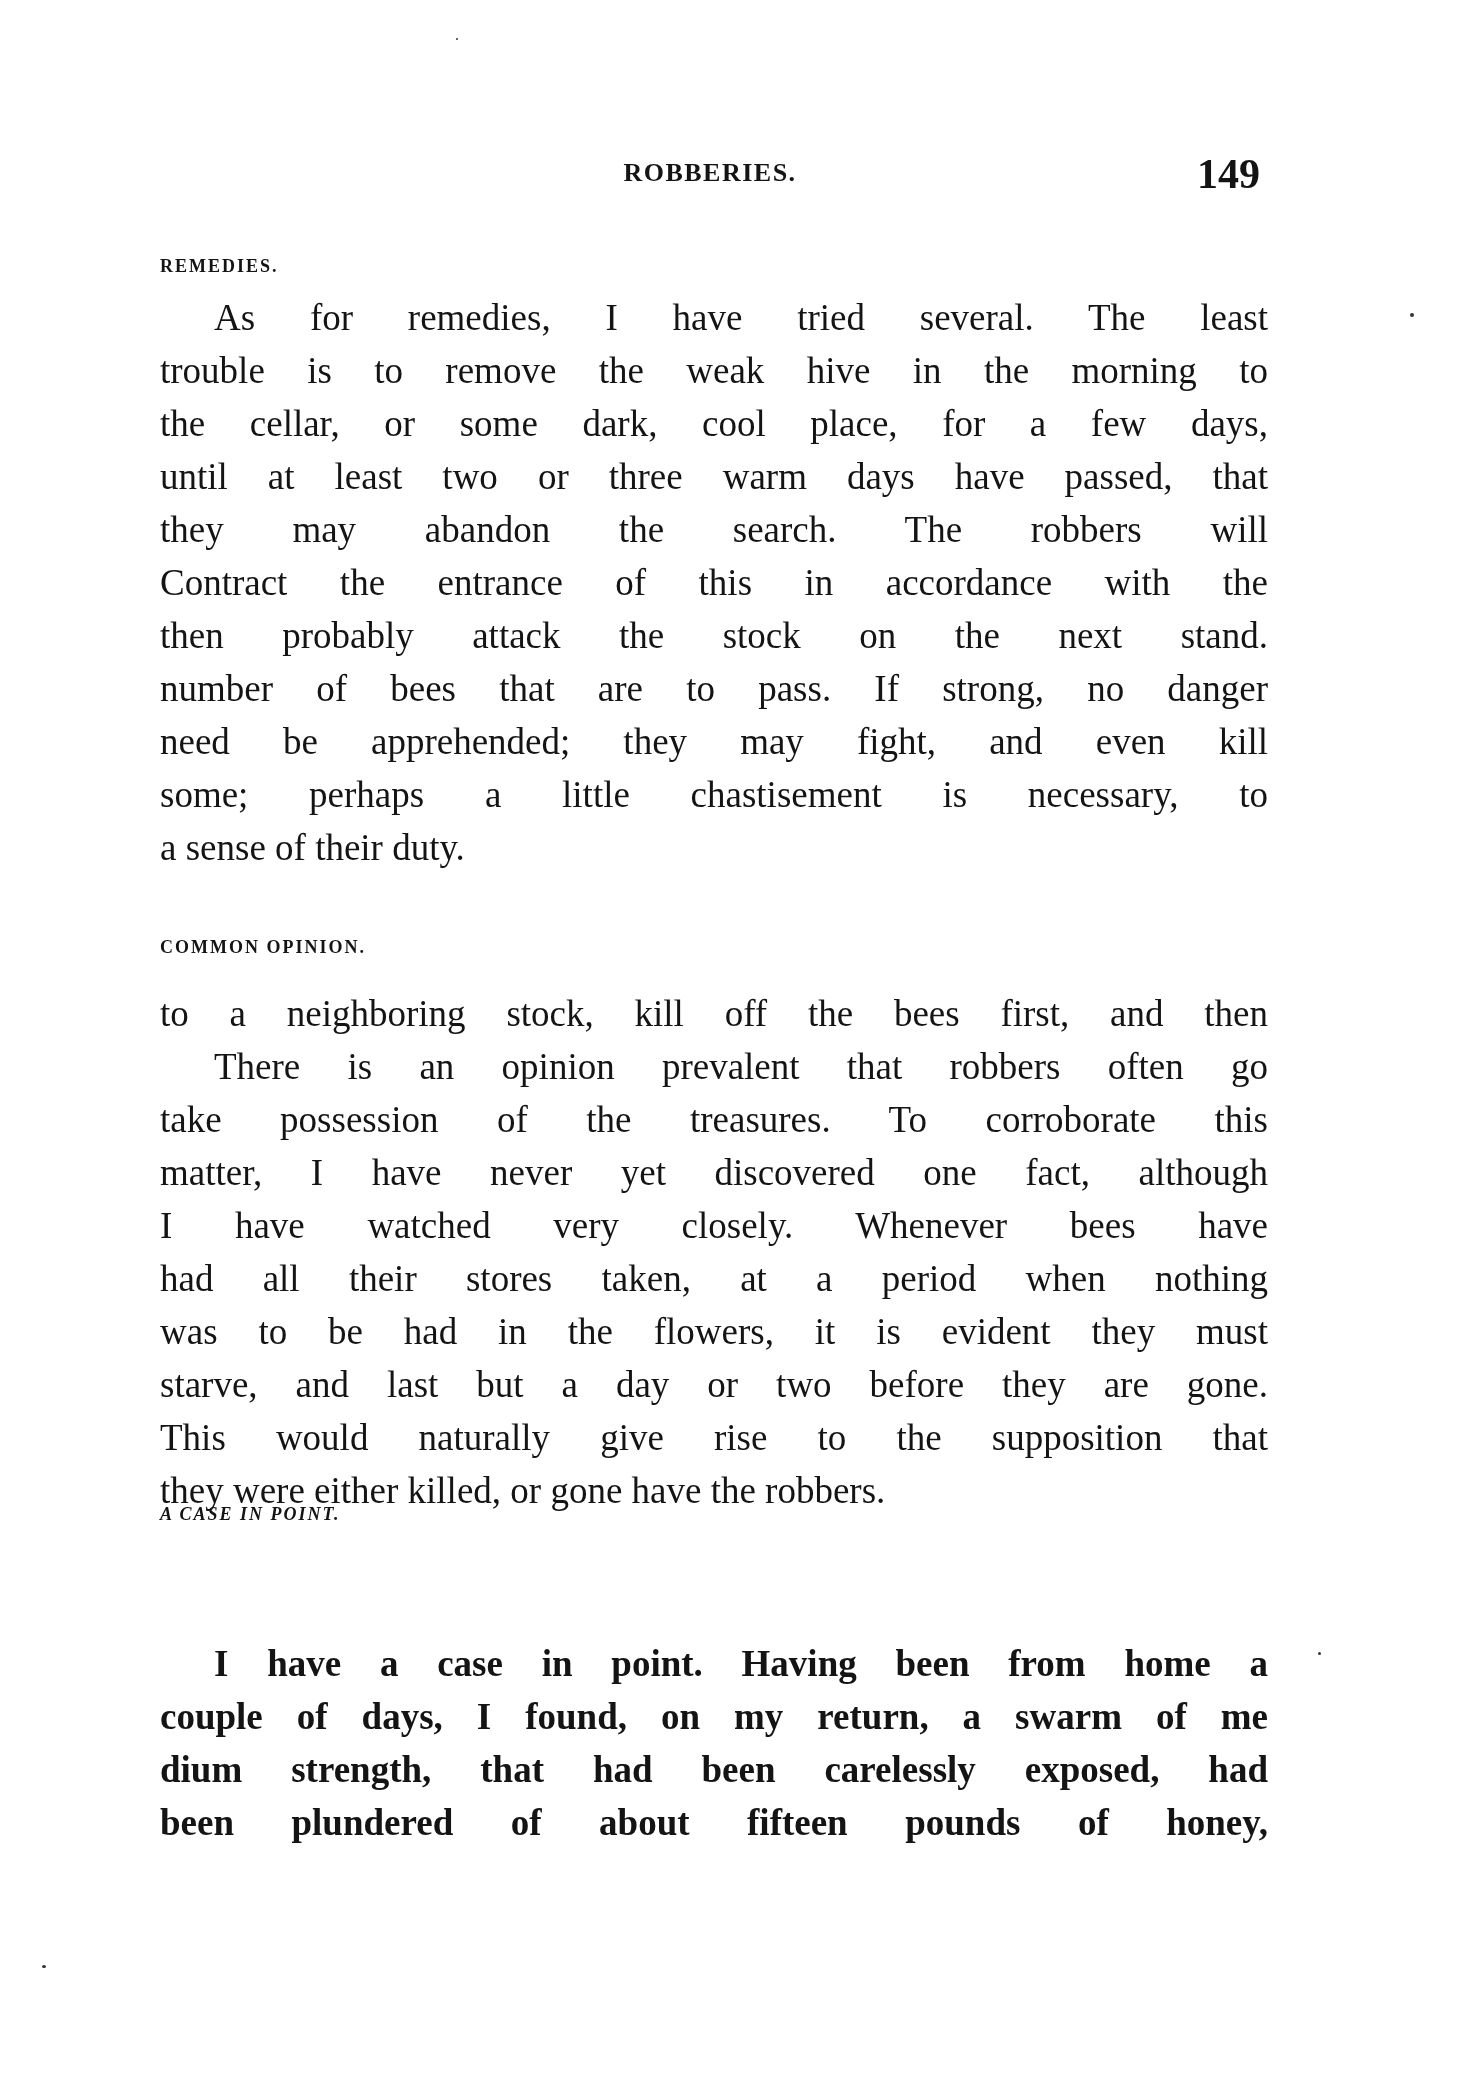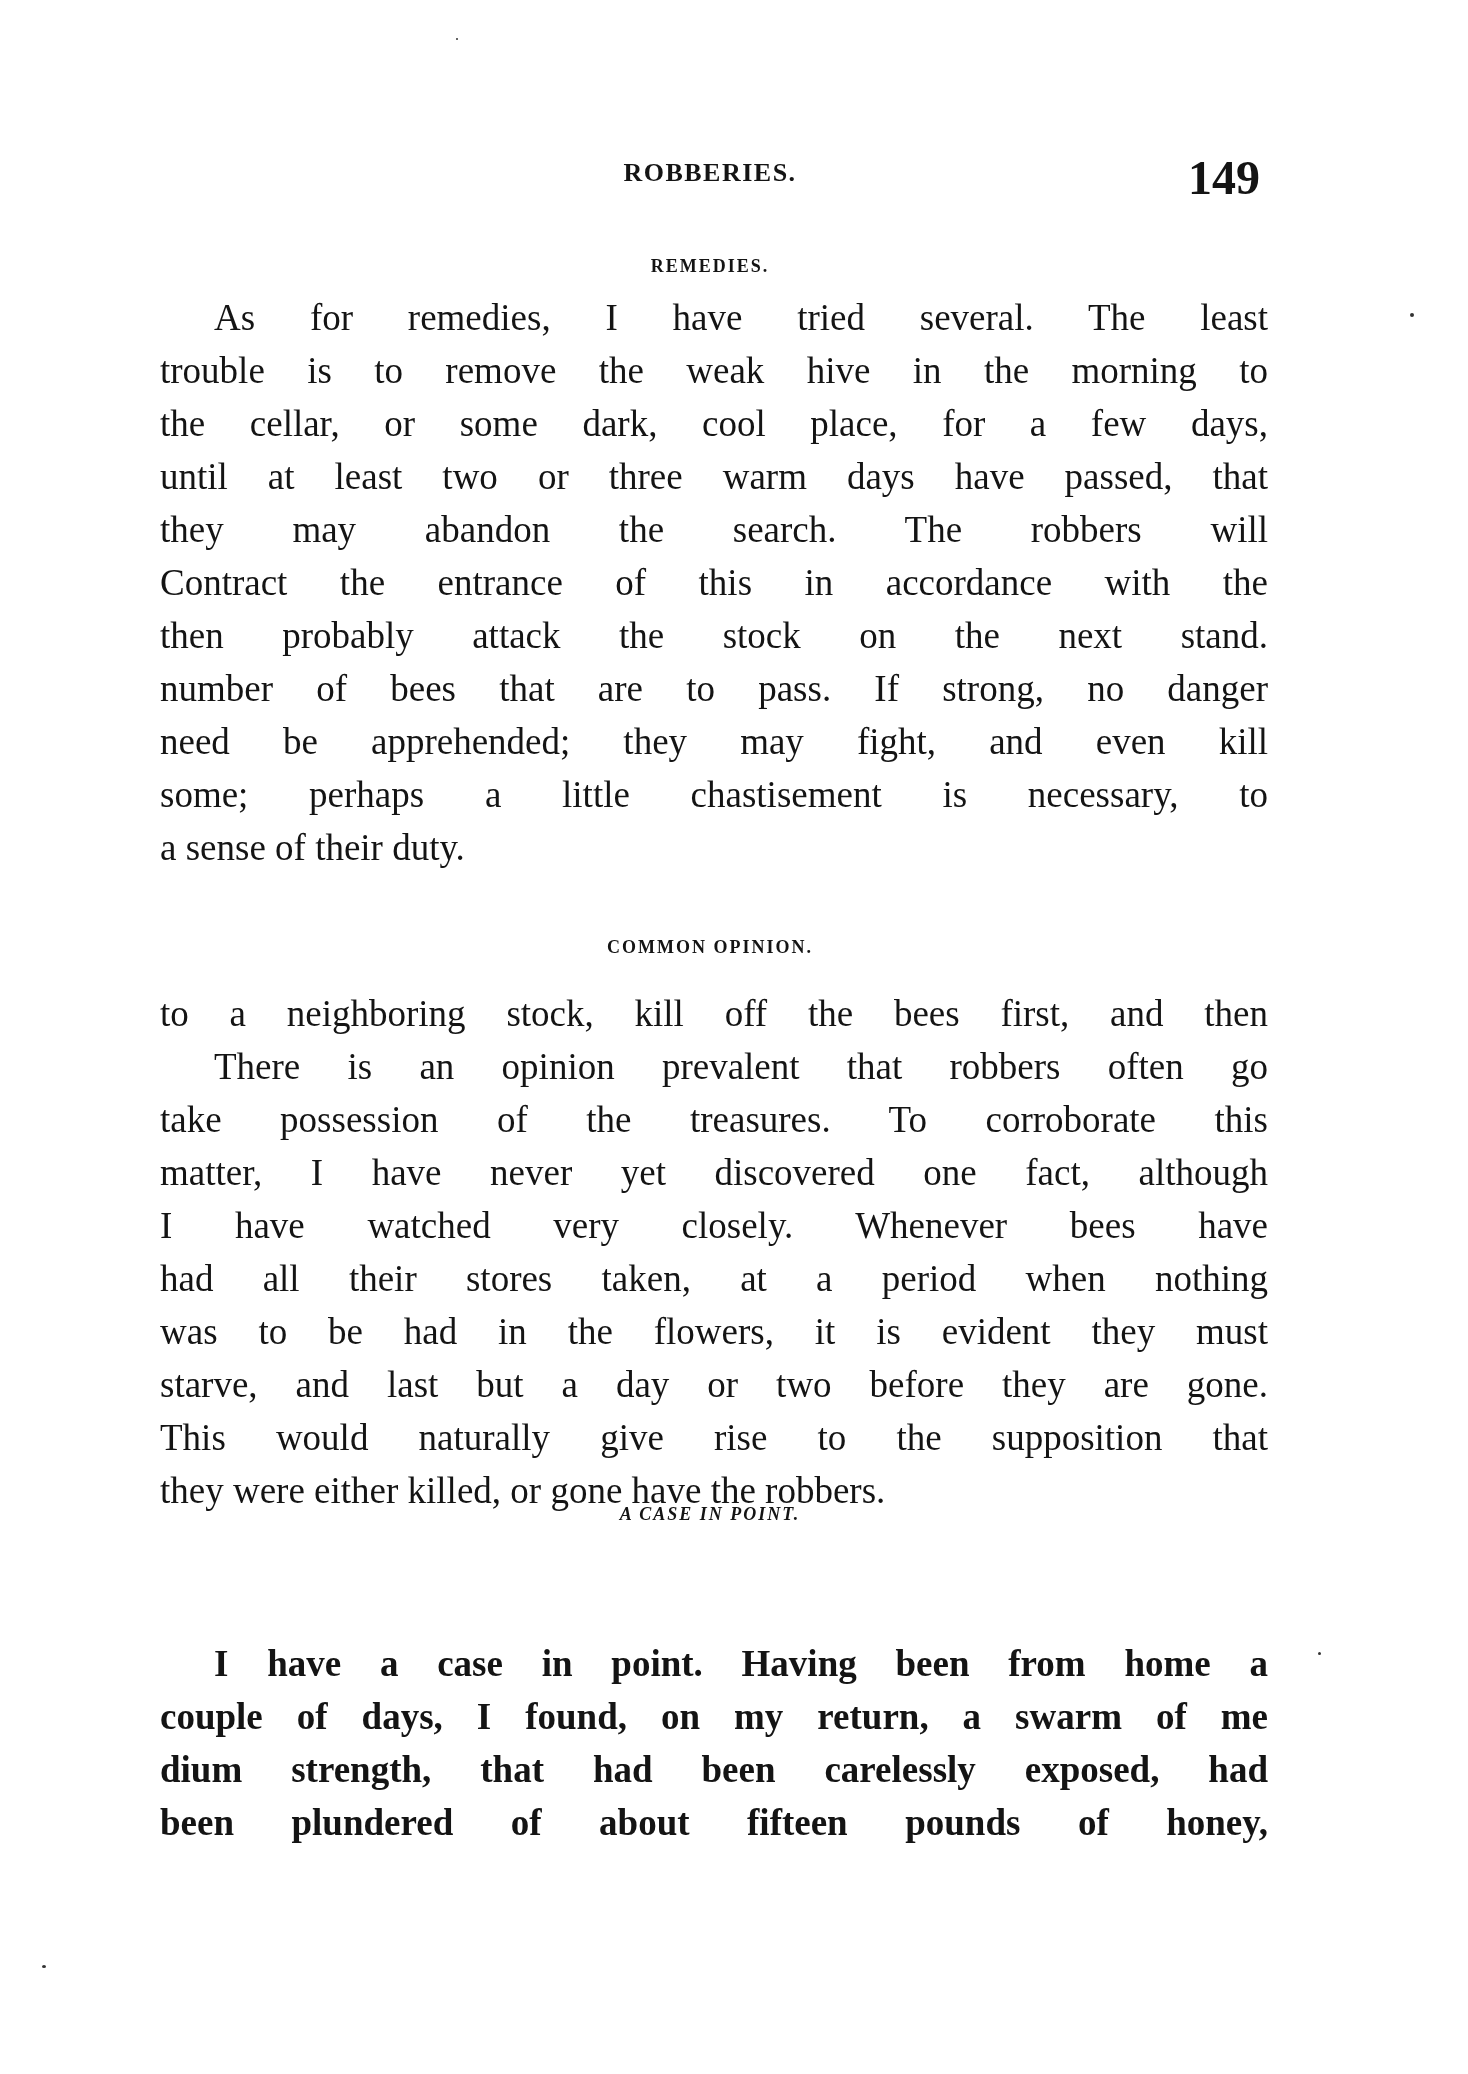--- a/index.html
+++ b/index.html
@@ -2,22 +2,22 @@
 <html><head>
 <meta charset="utf-8">
 <style>
   html, body { margin:0; padding:0; background:#ffffff; }
   body { width:1468px; height:2074px; position:relative; overflow:hidden;
          font-family:"Liberation Serif", "DejaVu Serif", serif; color:#141414; }
   .page { position:absolute; left:0; top:0; width:1341px; height:2074px; }
   .running-head { position:absolute; top:150px; left:160px; width:1100px; height:44px; }
   .running-title { position:absolute; left:0; right:0; text-align:center; font-size:26px;
                    font-weight:bold; letter-spacing:1.5px; top:8px; }
-  .page-number { position:absolute; right:0; top:0; font-size:48px; font-weight:bold; }
-  .section-head { position:absolute; left:160px; width:1100px; text-align:center;
+  .page-number { position:absolute; right:0; top:0; font-size:42px; font-weight:bold; }
+  .section-head { position:absolute; left:160px; width:1100px; 
                   font-size:18px; font-weight:bold; letter-spacing:2px; }
   .para { position:absolute; left:160px; width:1108px; }
   .line { display:block; height:53px; line-height:53px; font-size:37px;
           text-align:justify; text-align-last:justify; white-space:nowrap; }
   .line.indent { padding-left:54px; }
   .line.last { text-align-last:left; }
   .line.bold { font-weight:bold; }
   .speck { position:absolute; background:#333; border-radius:50%; }
 </style>
 </head>

